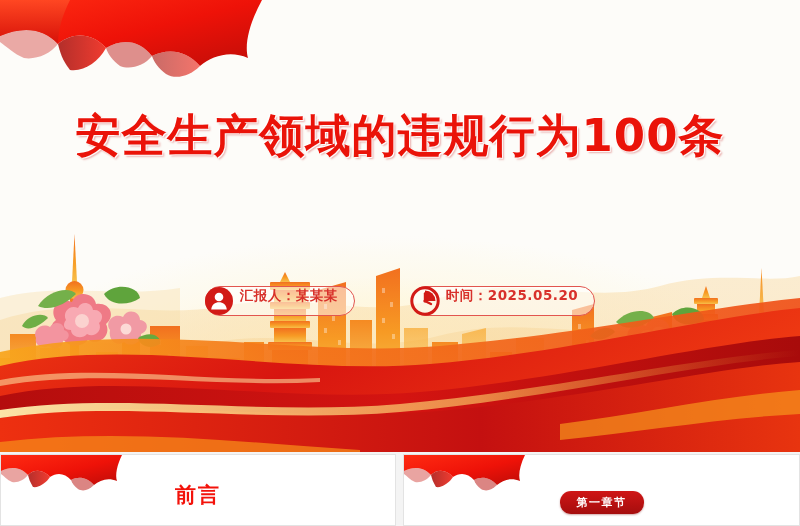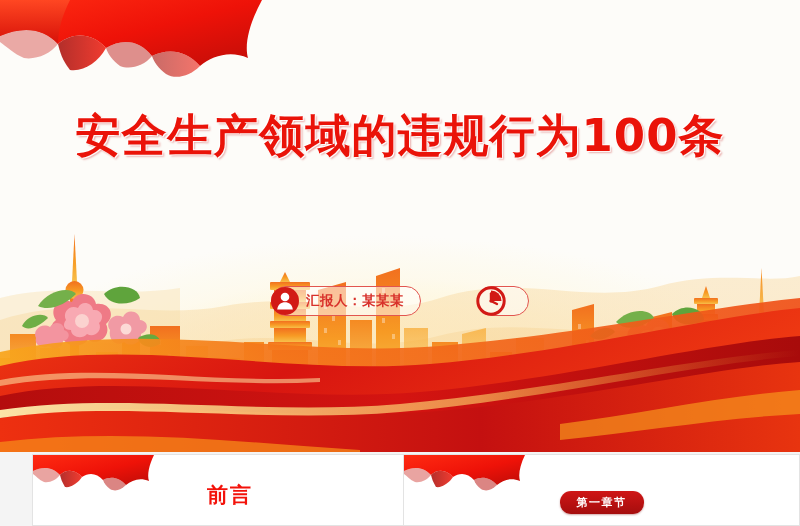--- a/index.html
+++ b/index.html
@@ -49,34 +49,34 @@
       text-shadow:
         0 0 1px #fff, 1px 1px 0 rgba(255,255,255,.9),
         -1px -1px 0 rgba(255,255,255,.85),
         2px 2px 2px rgba(190,0,0,.30);
       white-space:nowrap;
   }
 
   
   .pills{position:absolute;left:0;top:286px;width:800px;
          display:flex;justify-content:center;gap:56px;z-index:25;}
-  .pill{position:relative;display:flex;align-items:center;height:30px;
+  .pill{position:relative;display:flex;height:30px;
         border:1.4px solid #e2554f;border-radius:16px;
         background:rgba(255,255,255,.55);
         padding:0 16px 0 34px;box-sizing:border-box;}
   .pill-txt{font-size:13.5px;font-weight:bold;color:#d8312b;
             letter-spacing:.5px;white-space:nowrap;}
   .pill-icon{position:absolute;left:-2px;top:-1px;width:30px;height:30px;}
 
   
   .thumbs{position:absolute;left:0;top:452px;width:800px;height:74px;
           background:#f4f4f4;}
   .thumb{position:absolute;top:2px;height:72px;background:#ffffff;
          overflow:hidden;border:1px solid #e3e3e3;box-sizing:border-box;}
-  .thumb-1{left:0;width:396px;margin-left:32px;}
+  .thumb-1{left:0;width:396px;}
   .thumb-2{left:403px;width:397px;}
   .thumb-flag{position:absolute;left:0;top:0;width:125px;height:46px;}
   .thumb-label{position:absolute;left:0;top:26px;width:100%;text-align:center;
       font-size:21px;font-weight:bold;color:#f3120a;letter-spacing:2px;
       text-shadow:0 0 1px #fff,1px 1px 0 rgba(255,255,255,.8);}
   .chapter-badge{position:absolute;left:50%;top:36px;transform:translateX(-50%);
       background:linear-gradient(180deg,#cf1616 0%,#a50d0d 100%);
       color:#fff;font-size:11px;font-weight:bold;letter-spacing:1.5px;
       padding:4px 17px;border-radius:11px;white-space:nowrap;
       box-shadow:0 1px 2px rgba(120,0,0,.35);}
@@ -334,20 +334,21 @@
       </div>
 
       <div class="pill">
         <svg class="pill-icon" viewBox="0 0 30 30">
           <circle cx="15" cy="15" r="13.2" fill="none" stroke="#d21a16" stroke-width="3"></circle>
           <path d="M15,4.5 A10.5,10.5 0 0 1 25.5,15 L15,15 Z" fill="#d21a16"></path>
           <line x1="15" y1="15" x2="15" y2="7.5" stroke="#d21a16" stroke-width="2.4" stroke-linecap="round"></line>
           <line x1="15" y1="15" x2="21" y2="18" stroke="#d21a16" stroke-width="2.4" stroke-linecap="round"></line>
           <circle cx="15" cy="15" r="1.6" fill="#d21a16"></circle>
         </svg>
+        <span class="pill-txt">时间：2025.05.20</span>
       </div>
 
     </div>
   </div>
 
   <div class="thumbs">
 
     <div class="thumb thumb-1">
       <svg class="thumb-flag" viewBox="0 0 125 46" preserveAspectRatio="none">
         <defs>

